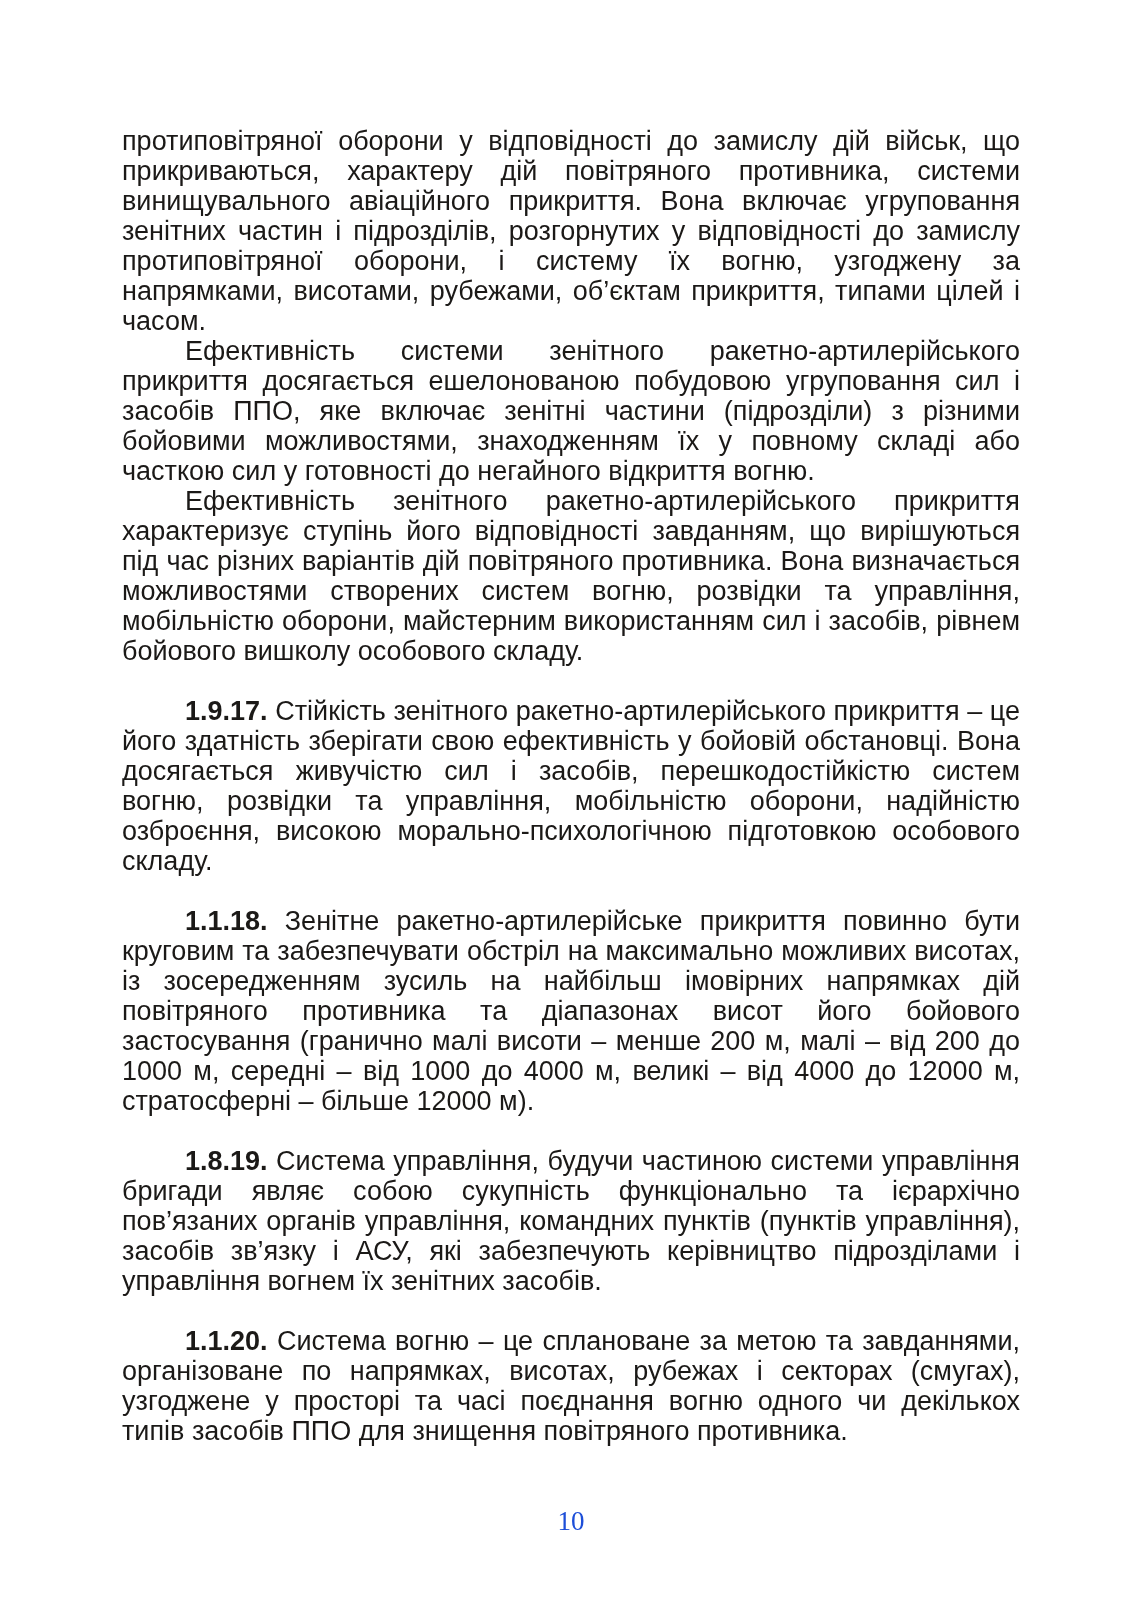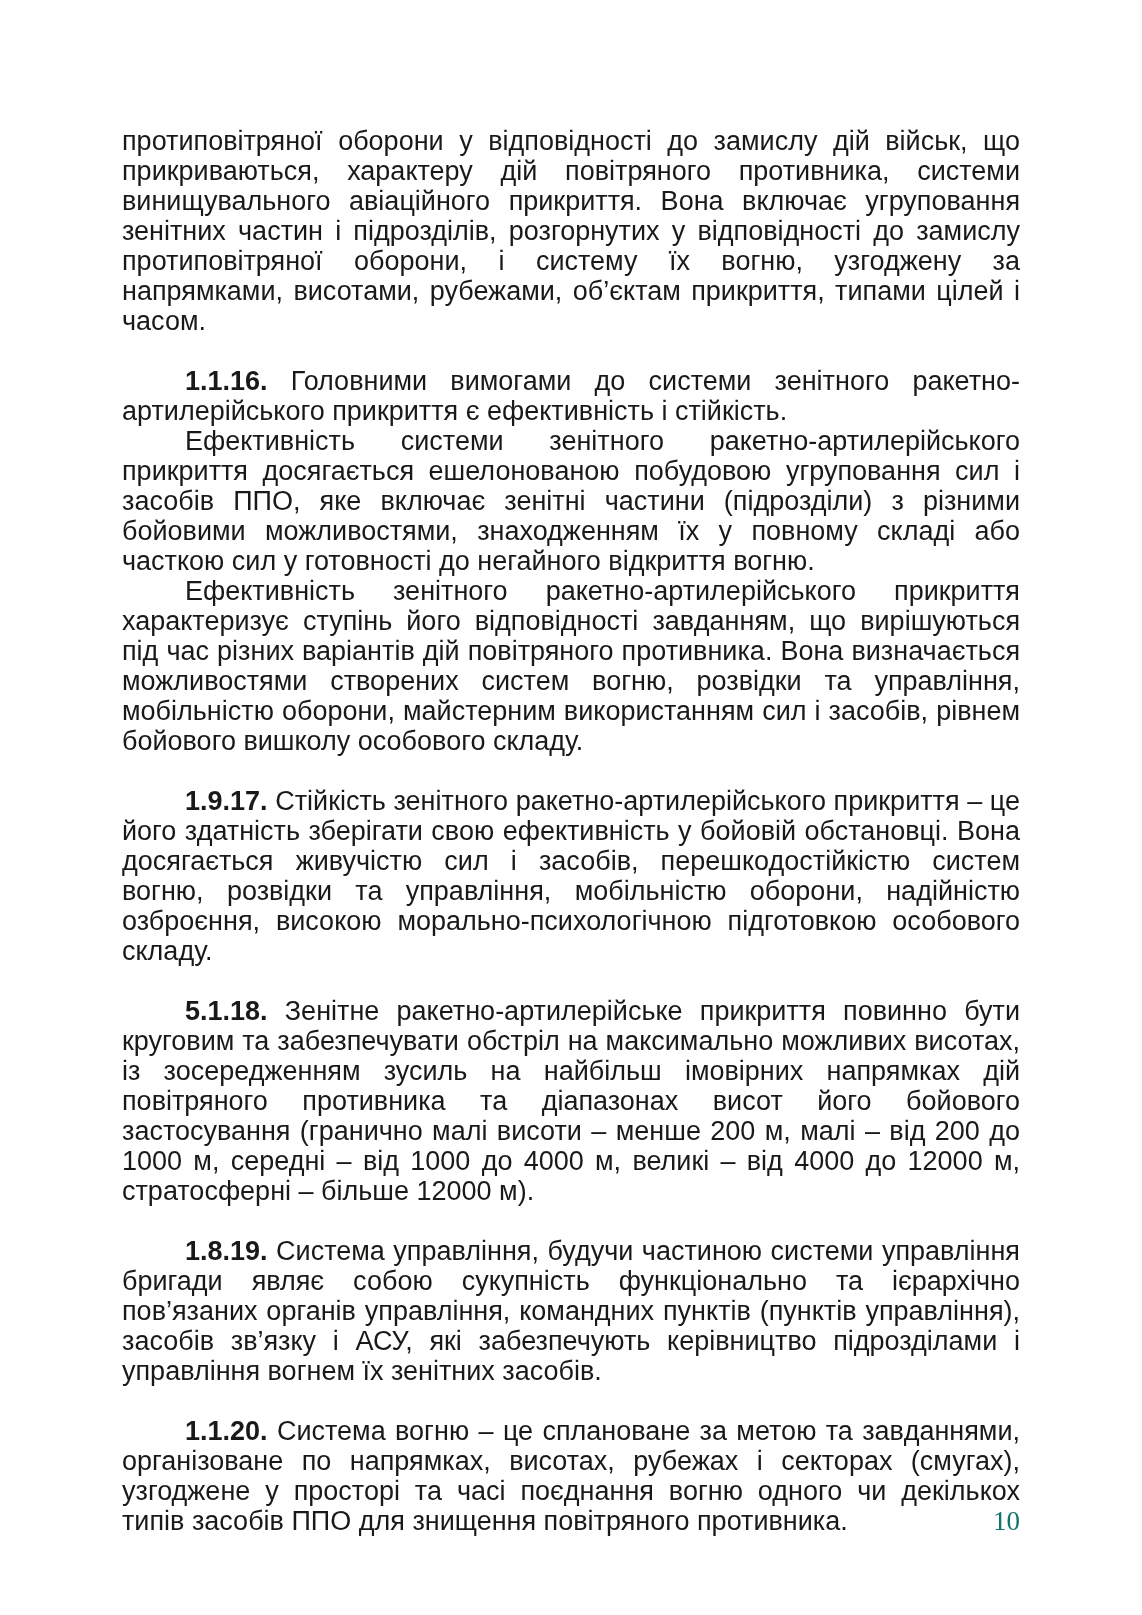--- a/index.html
+++ b/index.html
@@ -40,50 +40,46 @@
     margin-top: 30px;
   }
   .num {
     font-weight: bold;
   }
   .page-number {
     position: absolute;
     left: 122px;
     top: 1506px;
     width: 898px;
-    text-align: right;
+    text-align: center;
     font-family: "Liberation Serif", "DejaVu Serif", serif;
     font-size: 27px;
     line-height: 30px;
-    color: #0f766e;
+    color: #1d4ed8;
   }
 </style>
 </head>
 <body>
 
 <div class="doc-page">
 
   <div class="text-block">
 
     <p class="para">протиповітряної оборони у відповідності до замислу дій військ, що прикриваються, характеру дій повітряного противника, системи винищувального авіаційного прикриття. Вона включає угруповання зенітних частин і підрозділів, розгорнутих у відповідності до замислу протиповітряної оборони, і систему їх вогню, узгоджену за напрямками, висотами, рубежами, об’єктам прикриття, типами цілей і часом.</p>
 
-    <p class="para indent gap">
-      <b class="num">1.1.16.</b>
-      <span>Головними вимогами до системи зенітного ракетно-артилерійського прикриття є ефективність і стійкість.</span>
-    </p>
     <p class="para indent">Ефективність системи зенітного ракетно-артилерійського прикриття досягається ешелонованою побудовою угруповання сил і засобів ППО, яке включає зенітні частини (підрозділи) з різними бойовими можливостями, знаходженням їх у повному складі або часткою сил у готовності до негайного відкриття вогню.</p>
     <p class="para indent">Ефективність зенітного ракетно-артилерійського прикриття характеризує ступінь його відповідності завданням, що вирішуються під час різних варіантів дій повітряного противника. Вона визначається можливостями створених систем вогню, розвідки та управління, мобільністю оборони, майстерним використанням сил і засобів, рівнем бойового вишколу особового складу.</p>
 
     <p class="para indent gap">
       <b class="num">1.9.17.</b>
       <span>Стійкість зенітного ракетно-артилерійського прикриття – це його здатність зберігати свою ефективність у бойовій обстановці. Вона досягається живучістю сил і засобів, перешкодостійкістю систем вогню, розвідки та управління, мобільністю оборони, надійністю озброєння, високою морально-психологічною підготовкою особового складу.</span>
     </p>
 
     <p class="para indent gap">
-      <b class="num">5.1.18.</b>
+      <b class="num">1.1.18.</b>
       <span>Зенітне ракетно-артилерійське прикриття повинно бути круговим та забезпечувати обстріл на максимально можливих висотах, із зосередженням зусиль на найбільш імовірних напрямках дій повітряного противника та діапазонах висот його бойового застосування (гранично малі висоти – менше 200 м, малі – від 200 до 1000 м, середні – від 1000 до 4000 м, великі – від 4000 до 12000 м, стратосферні – більше 12000 м).</span>
     </p>
 
     <p class="para indent gap">
       <b class="num">1.8.19.</b>
       <span>Система управління, будучи частиною системи управління бригади являє собою сукупність функціонально та ієрархічно пов’язаних органів управління, командних пунктів (пунктів управління), засобів зв’язку і АСУ, які забезпечують керівництво підрозділами і управління вогнем їх зенітних засобів.</span>
     </p>
 
     <p class="para indent gap">
       <b class="num">1.1.20.</b>

